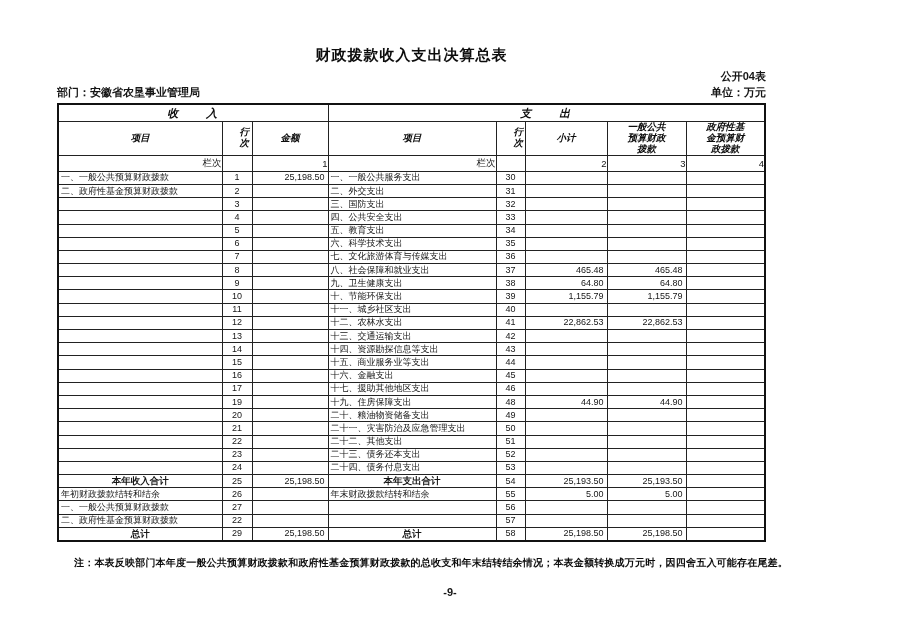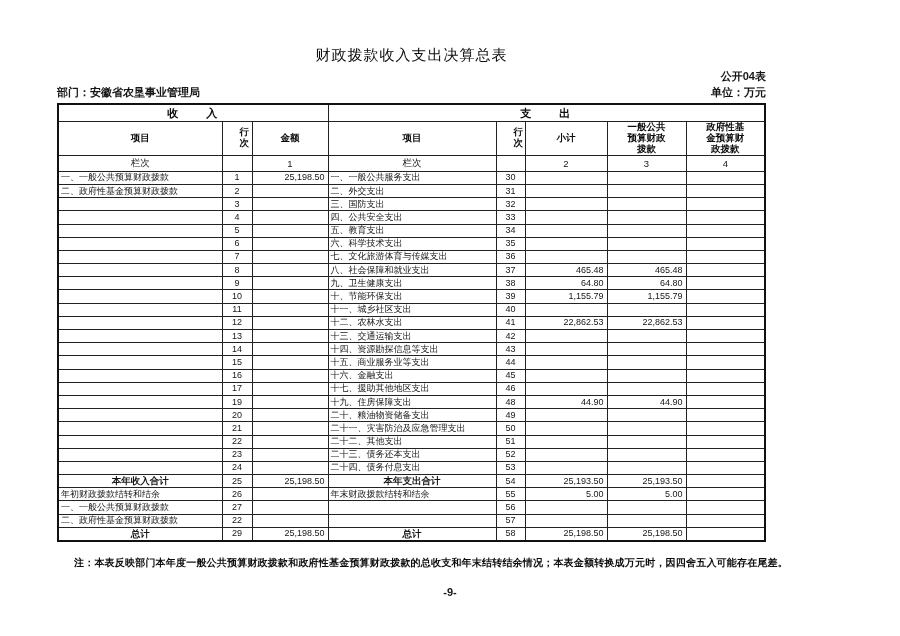--- a/index.html
+++ b/index.html
@@ -4,43 +4,43 @@
 <style>
   html,body{margin:0;padding:0;}
   body{
     width:900px;height:636px;background:#ffffff;
     font-family:"Liberation Sans","DejaVu Sans",sans-serif;
     color:#151515;
   }
   .sheet{position:relative;width:900px;height:636px;overflow:hidden;}
   .content{position:absolute;left:57px;top:46px;width:709px;}
   .title{
-    text-align:center;font-size:15px;font-weight:normal;
+    text-align:center;font-size:15px;font-weight:bold;
     letter-spacing:1px;color:#0d0d0d;
   }
   .meta-line1{text-align:right;font-size:11px;margin-top:4px;font-weight:600;}
   .meta-line2{
     display:flex;justify-content:space-between;
     font-size:11px;margin-top:1px;font-weight:600;
   }
   table{
     border-collapse:collapse;table-layout:fixed;width:709px;margin-top:3px;
   }
   th,td{
     border:1px solid #222;overflow:hidden;white-space:nowrap;
     padding:0;vertical-align:middle;
   }
   table{border:2px solid #111;}
-  thead th{font-weight:bold;color:#0d0d0d;}
+  thead th{font-weight:bold;color:#0d0d0d;font-style:italic;}
   tr.h1 th{height:16px;font-size:11px;letter-spacing:2px;}
   tr.h2 th{
     height:28px;font-size:9.5px;white-space:normal;line-height:1.15;
     padding:0 17px;
   }
-  tr.idx td{height:15px;text-align:center;font-size:9.5px;}
+  tr.idx td{height:15px;text-align:right;font-size:9.5px;}
   tbody td{height:12.2px;font-size:9px;line-height:1;}
   td.item{text-align:left;padding:0 2px;}
   td.line{text-align:center;}
   td.num{text-align:right;padding:0 3px;}
   td.sum{text-align:center;font-weight:bold;font-size:9.5px;}
   .note{
     position:absolute;left:74px;top:556px;width:800px;
     font-size:10px;font-weight:600;color:#0d0d0d;letter-spacing:0.2px;
   }
   .pageno{

